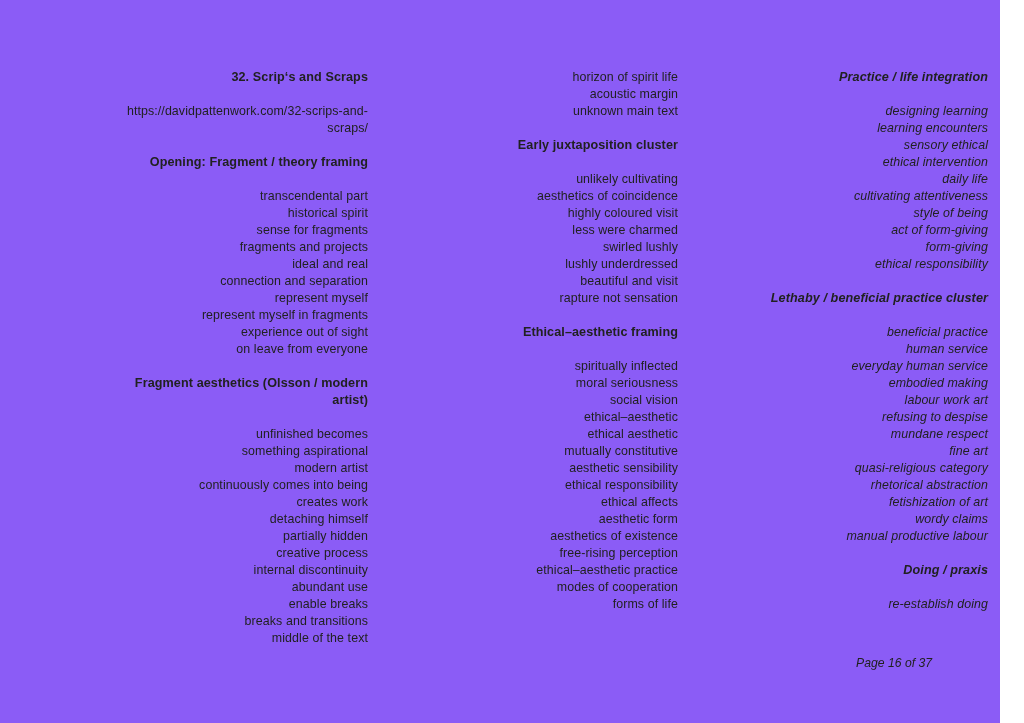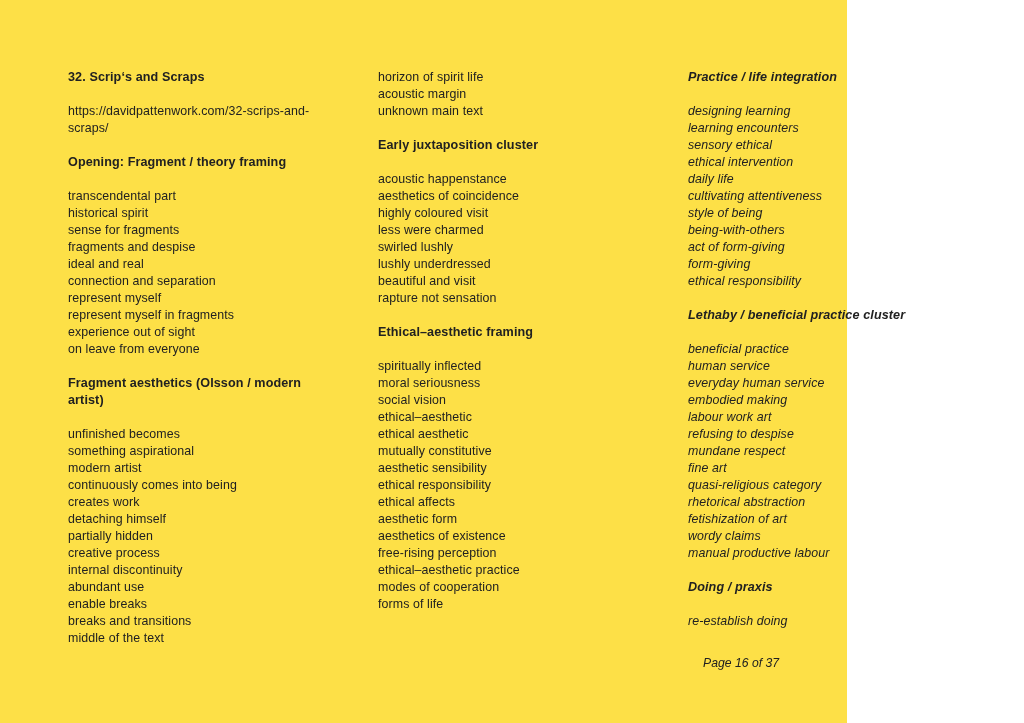--- a/index.html
+++ b/index.html
@@ -6,25 +6,26 @@
     margin: 0;
     padding: 0;
     width: 1024px;
     height: 723px;
     background: #ffffff;
     overflow: hidden;
   }
   .page {
     position: absolute;
     inset: 0;
-    width: 847px;
+    width: 1000px;
     height: 723px;
-    background: #fde047;
+    background: #8b5cf6;
     font-family: "Liberation Sans", "DejaVu Sans", sans-serif;
     color: #212121;
+    text-align: right;
   }
   .col {
     position: absolute;
     top: 68.5px;
     width: 300px;
   }
   .col-1 { left: 68px; }
   .col-2 { left: 378px; }
   .col-3 { left: 688px; font-style: italic; }
   .line {
@@ -55,21 +56,21 @@
       <div class="line heading">32. Scrip‘s and Scraps</div>
       <div class="line blank"></div>
       <div class="line text">https://davidpattenwork.com/32-scrips-and-</div>
       <div class="line text">scraps/</div>
       <div class="line blank"></div>
       <div class="line heading">Opening: Fragment / theory framing</div>
       <div class="line blank"></div>
       <div class="line text">transcendental part</div>
       <div class="line text">historical spirit</div>
       <div class="line text">sense for fragments</div>
-      <div class="line text">fragments and despise</div>
+      <div class="line text">fragments and projects</div>
       <div class="line text">ideal and real</div>
       <div class="line text">connection and separation</div>
       <div class="line text">represent myself</div>
       <div class="line text">represent myself in fragments</div>
       <div class="line text">experience out of sight</div>
       <div class="line text">on leave from everyone</div>
       <div class="line blank"></div>
       <div class="line heading">Fragment aesthetics (Olsson / modern</div>
       <div class="line heading">artist)</div>
       <div class="line blank"></div>
@@ -87,21 +88,21 @@
       <div class="line text">breaks and transitions</div>
       <div class="line text">middle of the text</div>
     </div>
   <div class="col col-2">
       <div class="line text">horizon of spirit life</div>
       <div class="line text">acoustic margin</div>
       <div class="line text">unknown main text</div>
       <div class="line blank"></div>
       <div class="line heading">Early juxtaposition cluster</div>
       <div class="line blank"></div>
-      <div class="line text">acoustic happenstance</div>
+      <div class="line text">unlikely cultivating</div>
       <div class="line text">aesthetics of coincidence</div>
       <div class="line text">highly coloured visit</div>
       <div class="line text">less were charmed</div>
       <div class="line text">swirled lushly</div>
       <div class="line text">lushly underdressed</div>
       <div class="line text">beautiful and visit</div>
       <div class="line text">rapture not sensation</div>
       <div class="line blank"></div>
       <div class="line heading">Ethical–aesthetic framing</div>
       <div class="line blank"></div>
@@ -124,21 +125,20 @@
   <div class="col col-3">
       <div class="line heading">Practice / life integration</div>
       <div class="line blank"></div>
       <div class="line text">designing learning</div>
       <div class="line text">learning encounters</div>
       <div class="line text">sensory ethical</div>
       <div class="line text">ethical intervention</div>
       <div class="line text">daily life</div>
       <div class="line text">cultivating attentiveness</div>
       <div class="line text">style of being</div>
-      <div class="line text">being-with-others</div>
       <div class="line text">act of form-giving</div>
       <div class="line text">form-giving</div>
       <div class="line text">ethical responsibility</div>
       <div class="line blank"></div>
       <div class="line heading">Lethaby / beneficial practice cluster</div>
       <div class="line blank"></div>
       <div class="line text">beneficial practice</div>
       <div class="line text">human service</div>
       <div class="line text">everyday human service</div>
       <div class="line text">embodied making</div>

